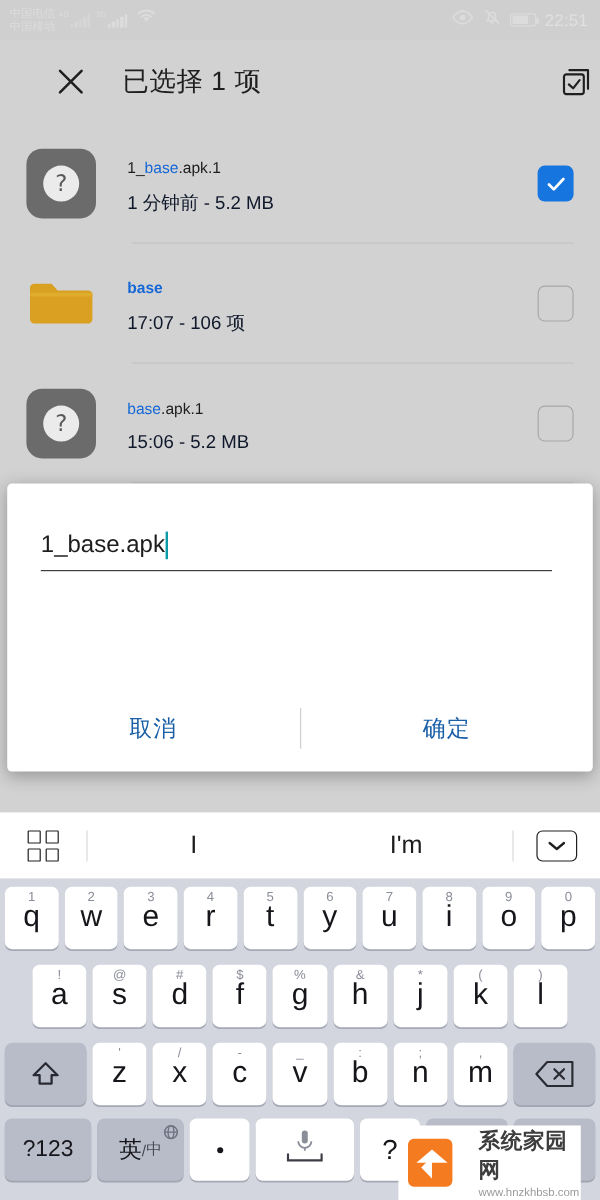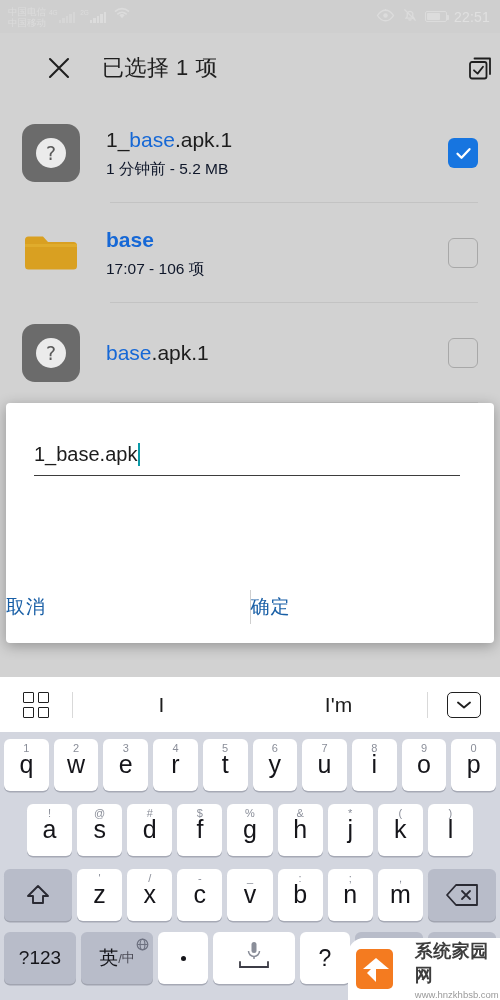--- a/index.html
+++ b/index.html
@@ -53,37 +53,37 @@
   .ficon.unknown .q { width: 30px; height: 30px; border-radius: 50%; background: #ebebeb;
     display: flex; align-items: center; justify-content: center; color: #5a5a5a;
     font-size: 19px; line-height: 1; font-family: "DejaVu Sans", sans-serif; }
   .ficon.folder { background: transparent; position: relative; }
   .ficon.doc { background: #00a0a8; }
   .ficon.doc .sheet { width: 24px; height: 28px; background: #fff; border-radius: 2px;
     display: flex; flex-direction: column; justify-content: center; gap: 3px; padding: 0 5px; }
   .ficon.doc .sheet b { display: block; height: 2px; background: #00a0a8; border-radius: 1px; }
   .ficon.doc .sheet b:last-child { width: 70%; }
   .meta { margin-left: 26px; flex: 1; min-width: 0; }
-  .fname { font-size: 21px; color: #1d1d1d; line-height: 26px; white-space: nowrap; }
+  .fname { font-size: 13px; color: #1d1d1d; line-height: 26px; white-space: nowrap; }
   .fname .hl { color: #1668d6; }
   .fname.folder-name { color: #1668d6; font-weight: bold; }
   .fsub { font-size: 15.5px; color: #0f172a; margin-top: 6px; }
   .cbox { width: 30px; height: 30px; border-radius: 6px; flex: 0 0 30px; }
   .cbox.off { border: 1.6px solid #a8a8a8; background: transparent; }
   .cbox.on { background: #1775e0; display: flex; align-items: center; justify-content: center; }
   .dialog { position: absolute; left: 6px; top: 403px; width: 488px; height: 240px;
     background: #fff; border-radius: 4px; box-shadow: 0 3px 14px rgba(0,0,0,.30); }
   .dlg-title { font-size: 21px; color: #1a1a1a; padding: 30px 34px 0 34px; letter-spacing: 1px; }
   .dlg-field { margin: 40px 34px 0 28px; position: relative; }
   .dlg-input { font-size: 20px; color: #1d1d1d; padding-bottom: 9px;
     border-bottom: 1.4px solid #3d3d3d; display: flex; align-items: flex-end; }
   .caret { display: inline-block; width: 2px; height: 23px; background: #0b9aa8; margin-left: 1px; }
   .dlg-actions { position: absolute; bottom: 0; left: 0; right: 0; height: 72px;
     display: flex; align-items: center; }
-  .dlg-btn { flex: 1; text-align: left; font-size: 19px; color: #195fa6; letter-spacing: 1px; }
+  .dlg-btn { flex: 1; text-align: center; font-size: 19px; color: #195fa6; letter-spacing: 1px; }
   .dlg-div { width: 1px; height: 34px; background: #cfcfcf; }
 
   
   .kb { position: absolute; left: 0; top: 677px; width: 500px; height: 323px; background: #d3d6df; }
   .sugg { height: 55px; background: #fff; display: flex; align-items: center; }
   .sugg .cell { flex: 1; text-align: center; font-size: 21px; color: #1d1d1d; }
   .sugg .vdiv { width: 1px; height: 26px; background: #d9d9d9; }
   .sugg .side { width: 72px; display: flex; align-items: center; justify-content: center; }
   .grid4 { display: grid; grid-template-columns: 11px 11px; grid-template-rows: 11px 11px; gap: 4px; }
   .grid4 i { border: 1.8px solid #202020; border-radius: 1px; display: block; }
@@ -106,21 +106,21 @@
   .key.back { flex: 0 0 68px; }
   .key.sym { flex: 0 0 72px; font-size: 19px; }
   .key.lang { flex: 0 0 72px; font-size: 19px; }
   .key.period { flex: 0 0 50px; }
   .key.space { flex: 1 1 0; }
   .key.qmark { flex: 0 0 50px; font-size: 23px; }
   .key.enter { flex: 0 0 68px; }
   .dot { width: 5px; height: 5px; border-radius: 50%; background: #15151a; }
 
   
-  .watermark { position: absolute; right: 0; bottom: 0; width: 152px; height: 62px;
+  .watermark { position: absolute; right: 16px; bottom: 0; width: 152px; height: 62px;
     background: #fff; border-top-left-radius: 16px; display: flex; align-items: center;
     padding-left: 8px; gap: 22px; }
   .wm-logo { width: 40px; height: 40px; background: #f47b20; border-radius: 5px;
     position: relative; overflow: hidden; }
   .wm-logo::before { content: ""; position: absolute; left: 7px; top: 9px;
     width: 0; height: 0; border-left: 13px solid transparent; border-right: 13px solid transparent;
     border-bottom: 11px solid #fff; }
   .wm-logo::after { content: ""; position: absolute; left: 11px; bottom: 7px;
     width: 0; height: 0; border-left: 9px solid #fff; border-bottom: 9px solid transparent;
     border-top: 9px solid transparent; transform: rotate(180deg); }
@@ -235,20 +235,21 @@
       <span class="cbox off"></span>
       <span class="sep"></span>
     </div>
 
     <div class="row">
       <span class="ficon unknown">
           <span class="q">?</span>
         </span>
       <span class="meta">
         <span class="fname"><span class="hl">base</span><span>.apk.1</span></span>
+        <div class="fsub">15:06 - 5.2 MB</div>
       </span>
       <span class="cbox off"></span>
       <span class="sep"></span>
     </div>
 
     <div class="row">
       <span class="ficon doc">
           <span class="sheet">
             <b></b>
             <b></b>

